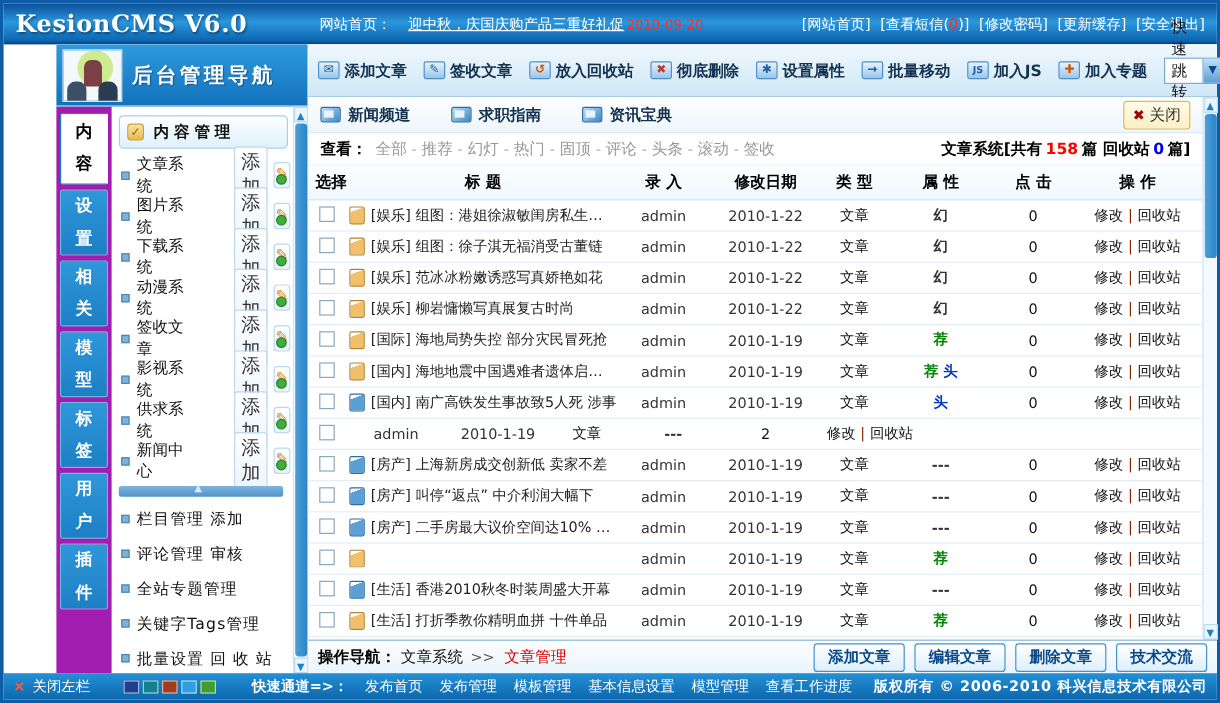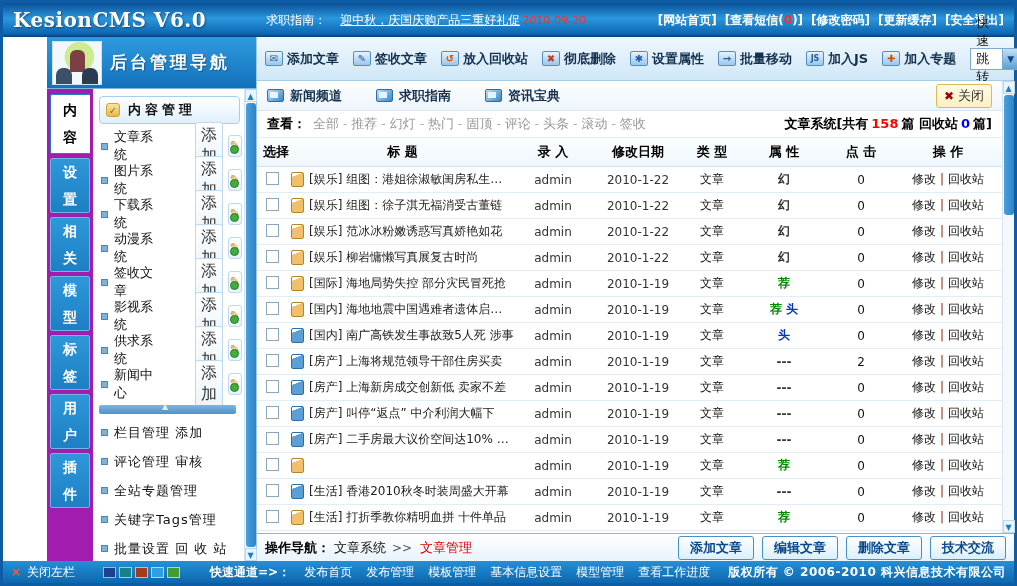--- a/index.html
+++ b/index.html
@@ -7,21 +7,21 @@
   body { font-family:"DejaVu Sans","Liberation Sans",sans-serif; font-size:12px; color:#222; background:#0d5ca5; }
   .frame { width:1017px; height:586px; border:3px solid #0d5ca5; display:flex; flex-direction:column; background:#fff; }
 
   
   .tophead { height:34px; flex:0 0 34px; background:linear-gradient(#0a4f97,#2b97dd 45%,#0d67b2 90%,#083f7c); display:flex; align-items:center; padding:0 10px; color:#fff; }
   .logo { font-family:"DejaVu Serif","Liberation Serif",serif; font-weight:bold; font-size:20px; letter-spacing:0.5px; margin-right:60px; text-shadow:1px 1px 2px rgba(0,0,0,.4); }
   .annlabel { font-size:12px; margin-right:14px; }
   .annlink { color:#fff; text-decoration:underline; cursor:pointer; }
   .anndate { color:#ff2b2b; margin-left:2px; font-size:11px; }
   .hspacer { flex:1; }
-  .hlinks { display:flex; gap:8px; font-size:12px;font-weight:bold; }
+  .hlinks { display:flex; gap:8px; font-size:12px; }
   .hlink { color:#fff; cursor:pointer; text-decoration:none; white-space:nowrap; }
   .hlink .red { color:#ff2b2b; }
 
   
   .bodyrow { flex:1; display:flex; min-height:0;padding-left:44px; }
 
   
   .sidebar { width:210px; flex:0 0 210px; display:flex; flex-direction:column; background:#fff; border-right:1px solid #9cc7e6; }
   .sidehead { height:52px; flex:0 0 52px; display:flex; background:linear-gradient(#2f9ade,#1272bc); align-items:center; border-bottom:1px solid #7fb5dd; }
   .avatar { width:50px; height:44px; margin:3px 4px 3px 5px; background:radial-gradient(circle at 55% 35%, #cdeb8f 0 38%, #f2f8fc 40%); border:1px solid #cfe2f1; position:relative; overflow:hidden; }
@@ -131,21 +131,21 @@
   .qlink { color:#fff; cursor:pointer; text-decoration:none; }
   .fcopy { margin-left:auto; font-weight:bold; letter-spacing:0.5px; }
 </style>
 </head>
 <body>
 
 <div class="frame">
 
   <div class="tophead">
     <span class="logo">KesionCMS V6.0</span>
-    <span class="annlabel">求职指南：</span>
+    <span class="annlabel">网站首页：</span>
     <a class="annlink">迎中秋，庆国庆购产品三重好礼促</a>
     <span class="anndate">2010-09-20</span>
     <span class="hspacer"></span>
     <span class="hlinks">
         <a class="hlink">[网站首页]</a>
         <a class="hlink"><span>[查看短信(</span><span class="red">0</span><span>)]</span></a>
         <a class="hlink">[修改密码]</a>
         <a class="hlink">[更新缓存]</a>
         <a class="hlink">[安全退出]</a>
       </span>
@@ -458,24 +458,20 @@
                 </span>
                 <span class="c-author">admin</span>
                 <span class="c-date">2010-1-19</span>
                 <span class="c-type">文章</span>
                 <span class="c-attr"><span style="color: rgb(0, 51, 204);">头</span></span>
                 <span class="c-clicks">0</span>
                 <span class="c-ops"><a class="oplink">修改</a><span class="opsep">|</span><a class="oplink">回收站</a></span>
               </div>
               <div class="trow">
                 <span class="c-sel"><span class="cb"></span></span>
-                <span class="c-title">
-                  <span class="doc blue"></span>
-                  <a class="tlink">[房产] 上海将规范领导干部住房买卖</a>
-                </span>
                 <span class="c-author">admin</span>
                 <span class="c-date">2010-1-19</span>
                 <span class="c-type">文章</span>
                 <span class="c-attr"><span style="color: rgb(51, 51, 51);">---</span></span>
                 <span class="c-clicks">2</span>
                 <span class="c-ops"><a class="oplink">修改</a><span class="opsep">|</span><a class="oplink">回收站</a></span>
               </div>
               <div class="trow">
                 <span class="c-sel"><span class="cb"></span></span>
                 <span class="c-title">

